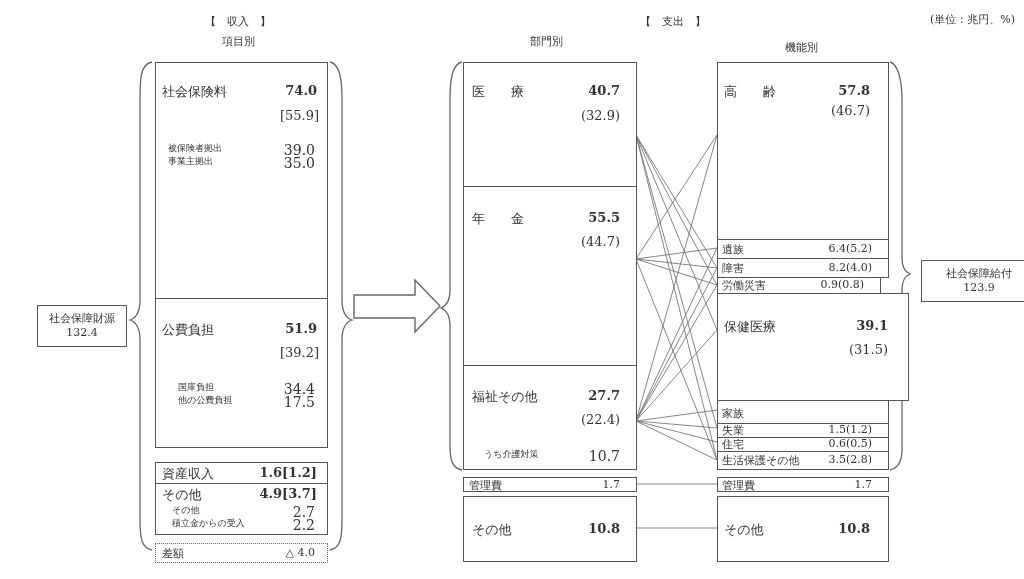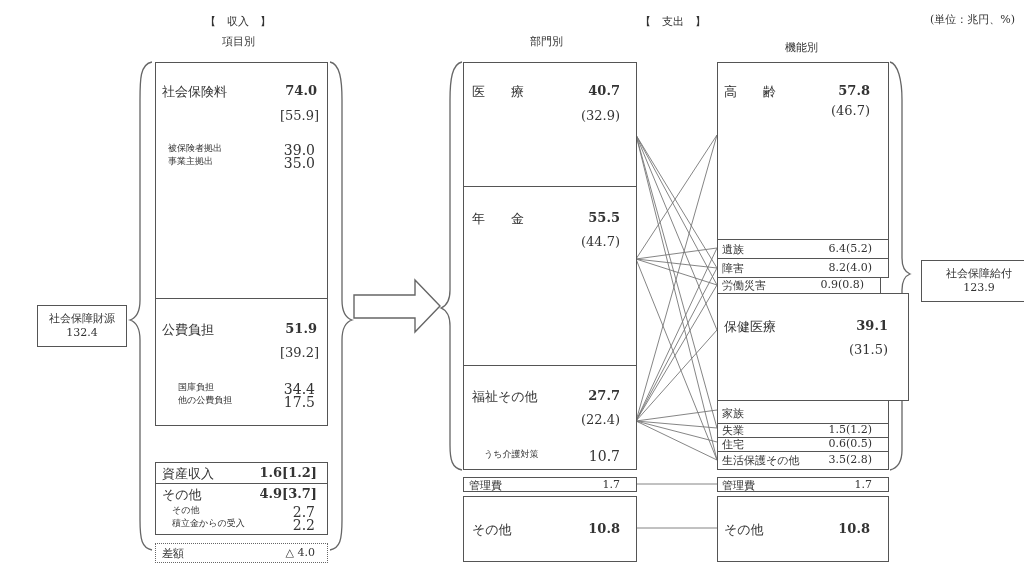--- a/index.html
+++ b/index.html
@@ -70,21 +70,21 @@
 
 <div class="box" style="left:155px;top:62px;width:173px;height:238px;">
   <div class="t lbl" style="left:6px;top:20px;">社会保険料</div>
   <div class="t num" style="right:10px;top:20px;">74.0</div>
   <div class="t lbl" style="right:8px;top:45px;">[55.9]</div>
   <div class="t sm" style="left:12px;top:79px;">被保険者拠出</div>
   <div class="t numsm" style="right:12px;top:79px;">39.0</div>
   <div class="t sm" style="left:12px;top:92px;">事業主拠出</div>
   <div class="t numsm" style="right:12px;top:92px;">35.0</div>
 </div>
-<div class="box" style="left:155px;top:298px;width:173px;height:128px;">
+<div class="box" style="left:155px;top:298px;width:173px;height:150px;">
   <div class="t lbl" style="left:6px;top:22px;">公費負担</div>
   <div class="t num" style="right:10px;top:22px;">51.9</div>
   <div class="t lbl" style="right:8px;top:46px;">[39.2]</div>
   <div class="t sm" style="left:22px;top:82px;">国庫負担</div>
   <div class="t numsm" style="right:12px;top:82px;">34.4</div>
   <div class="t sm" style="left:22px;top:95px;">他の公費負担</div>
   <div class="t numsm" style="right:12px;top:95px;">17.5</div>
 </div>
 <div class="box" style="left:155px;top:462px;width:173px;height:24px;">
   <div class="t lbl" style="left:6px;top:2px;">資産収入</div>

